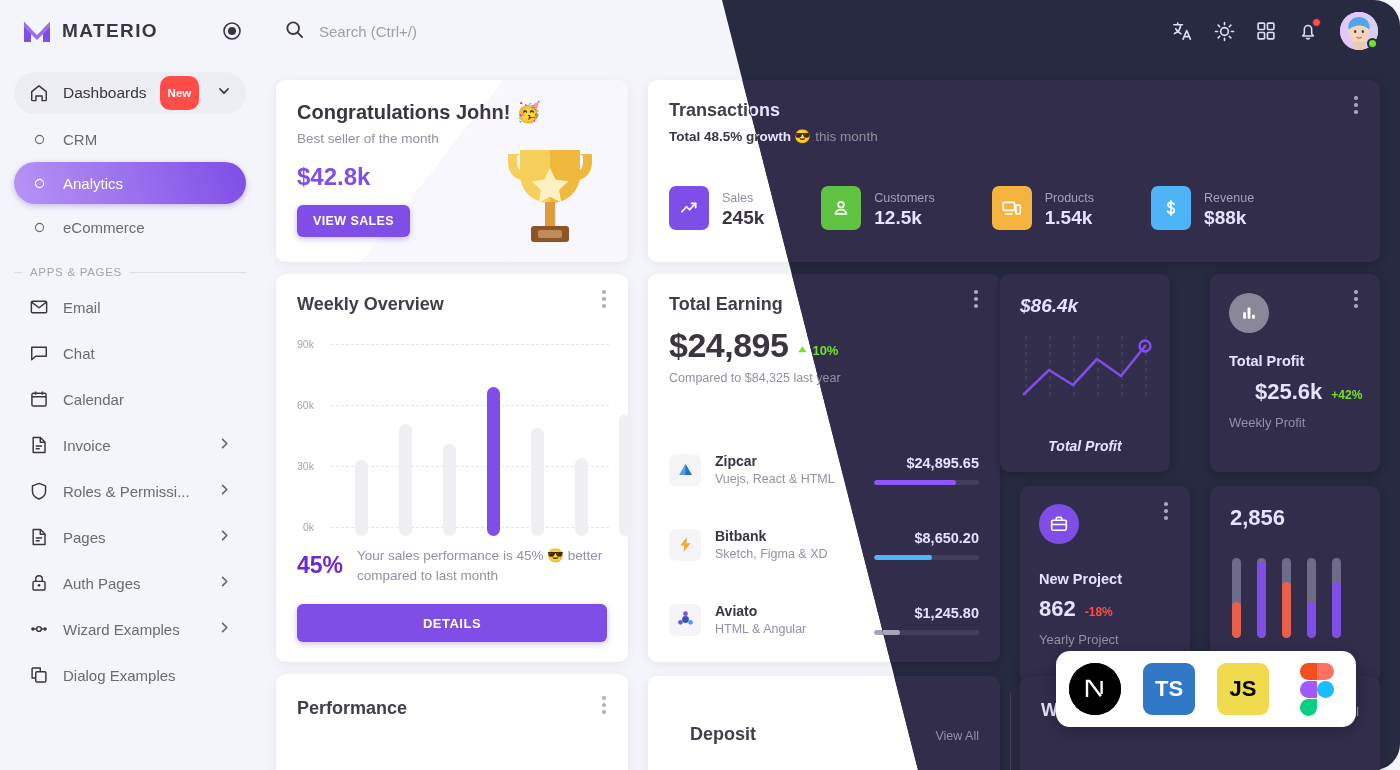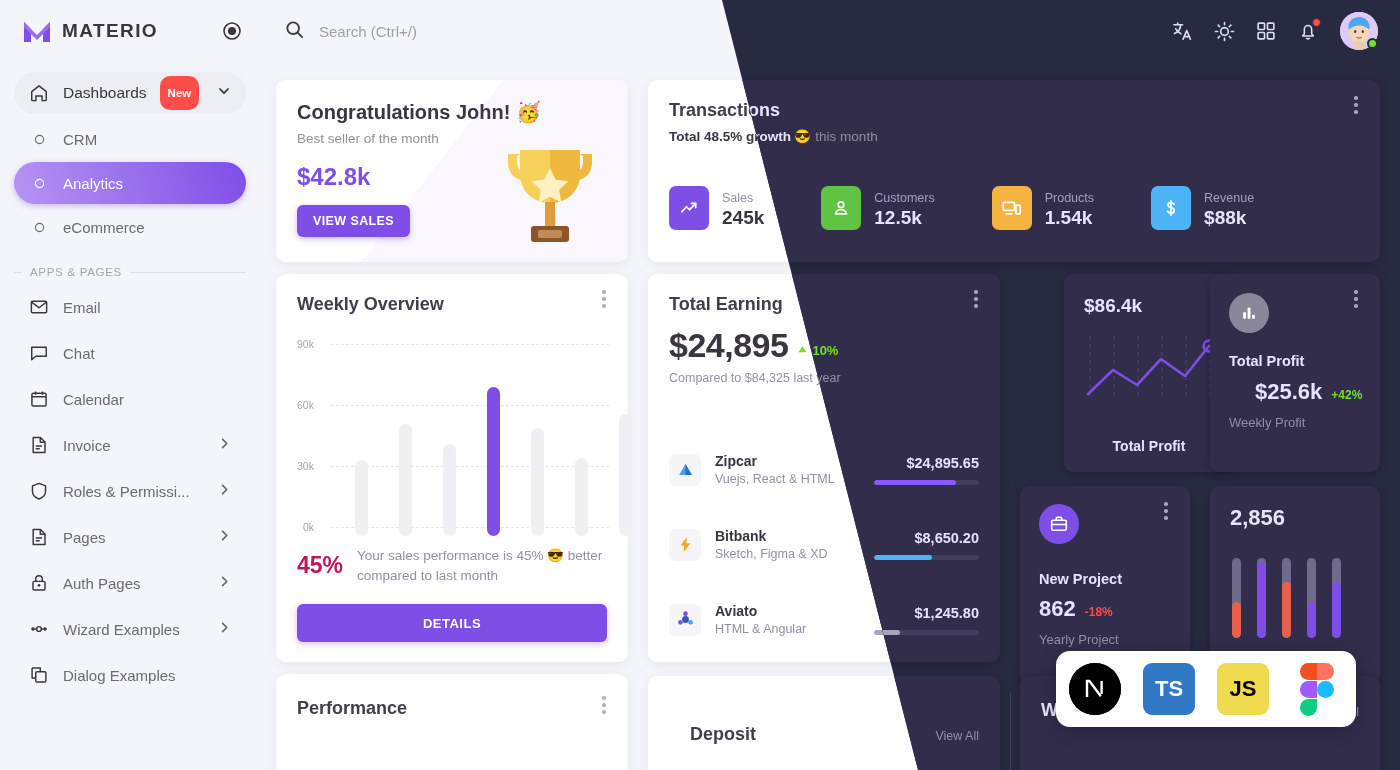--- a/index.html
+++ b/index.html
@@ -5,21 +5,21 @@
   * { box-sizing: border-box; margin: 0; padding: 0; }
   html, body {
     width: 1400px; height: 770px;
     font-family: "Liberation Sans", sans-serif;
     background: #f4f5fa;
     overflow: hidden;
   }
   #root { position: relative; width: 1400px; height: 770px; }
 
   
-  .layer { position: absolute; inset: 0; width: 1400px; height: 770px; }
+  .layer { position: absolute; inset: 0; width: 1400px; height: 770px; border-radius: 26px; }
   .layer.dark {
     clip-path: polygon(722px 0, 1400px 0, 1400px 770px, 918px 770px);
     background: #282a42;
   }
 
   
   .sidebar {
     position: absolute; left: 0; top: 0; width: 260px; height: 770px;
     background: #f4f5fa;
   }
@@ -111,21 +111,21 @@
 
   
   #weekly { left: 16px; top: 212px; width: 352px; height: 388px; }
   #weekly .ct-title { margin: 20px 0 0 21px; }
   .wo-chart { position: absolute; left: 21px; top: 70px; width: 312px; height: 192px; }
   .yt { position: absolute; font-size: 10.5px; color: #a6a3b0; }
   .glline { position: absolute; left: 34px; right: 0; border-top: 1.3px dashed #e6e5ea; }
   .wbar { position: absolute; bottom: 0; width: 13px; border-radius: 7px; background: #f0eff3; }
   .wbar.hl { background: #7e4ee6; }
   .wo-foot { position: absolute; left: 21px; top: 272px; display: flex; align-items: center; gap: 14px; width: 312px;}
-  .wo-pct { font-size: 23px; font-weight: 700; color: #be185d; }
+  .wo-pct { font-size: 23px; font-weight: 700; color: #6d28d9; }
   .wo-txt { font-size: 13.5px; color: #948fa5; line-height: 1.45; }
   .wo-btn { position: absolute; left: 21px; right: 21px; bottom: 20px; height: 38px; background: #7e4ee6; color: #fff;
     border-radius: 6px; display: flex; align-items: center; justify-content: center; font-size: 13px; font-weight: 600; letter-spacing: .5px;
     cursor: pointer; box-shadow: 0 2px 6px rgba(126,78,230,.35); }
 
   
   #earning { left: 388px; top: 212px; width: 352px; height: 388px; }
   #earning .ct-title { margin: 20px 0 0 21px; }
   .te-row { display: flex; align-items: flex-end; gap: 9px; margin: 13px 0 0 21px; }
   .te-amt { font-size: 34px; font-weight: 700; color: #3a3541; letter-spacing: -.5px; line-height: 1; }
@@ -141,21 +141,21 @@
   .layer.dark .te-name { color: #e7e3fc; }
   .te-tech { font-size: 12.5px; color: #948fa5; margin-top: 3px; }
   .te-right { margin-left: auto; text-align: right; width: 105px; }
   .te-price { font-size: 14.5px; font-weight: 600; color: #3a3541; }
   .layer.dark .te-price { color: #e7e3fc; }
   .te-track { height: 5px; border-radius: 3px; background: #eceaf0; margin-top: 9px; overflow: hidden; }
   .layer.dark .te-track { background: #433e5e; }
   .te-fill { height: 100%; border-radius: 3px; }
 
   
-  #tprofit { left: 804px; top: 212px; width: 170px; height: 198px; }
+  #tprofit { left: 740px; top: 212px; width: 170px; height: 198px; font-style: italic; }
   .tp-amt { font-size: 19px; font-weight: 600; color: #3a3541; margin: 21px 0 0 20px; }
   .layer.dark .tp-amt { color: #e7e3fc; }
   .tp-lbl { position: absolute; left: 0; right: 0; bottom: 18px; text-align: center; font-size: 14px; font-weight: 600; color: #3a3541; }
   .layer.dark .tp-lbl { color: #e7e3fc; }
 
   
   #wprofit { left: 950px; top: 212px; width: 170px; height: 198px; }
   .wp-circ { width: 40px; height: 40px; border-radius: 50%; background: #8d8a99; display: flex; align-items: center; justify-content: center; margin: 19px 0 0 19px; }
   .layer.dark .wp-circ { background: #8a879b; }
   .wp-t { font-size: 14.5px; font-weight: 700; color: #3a3541; margin: 20px 0 0 19px; }

